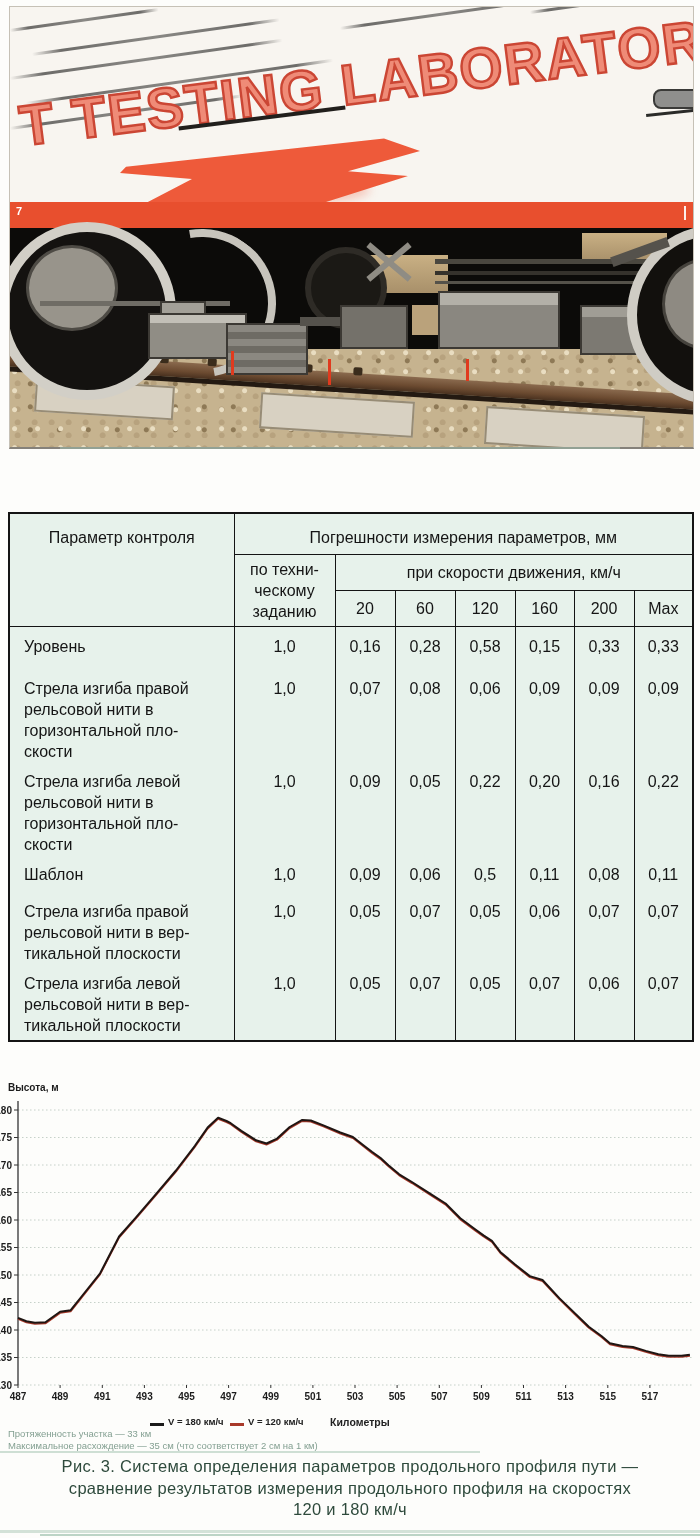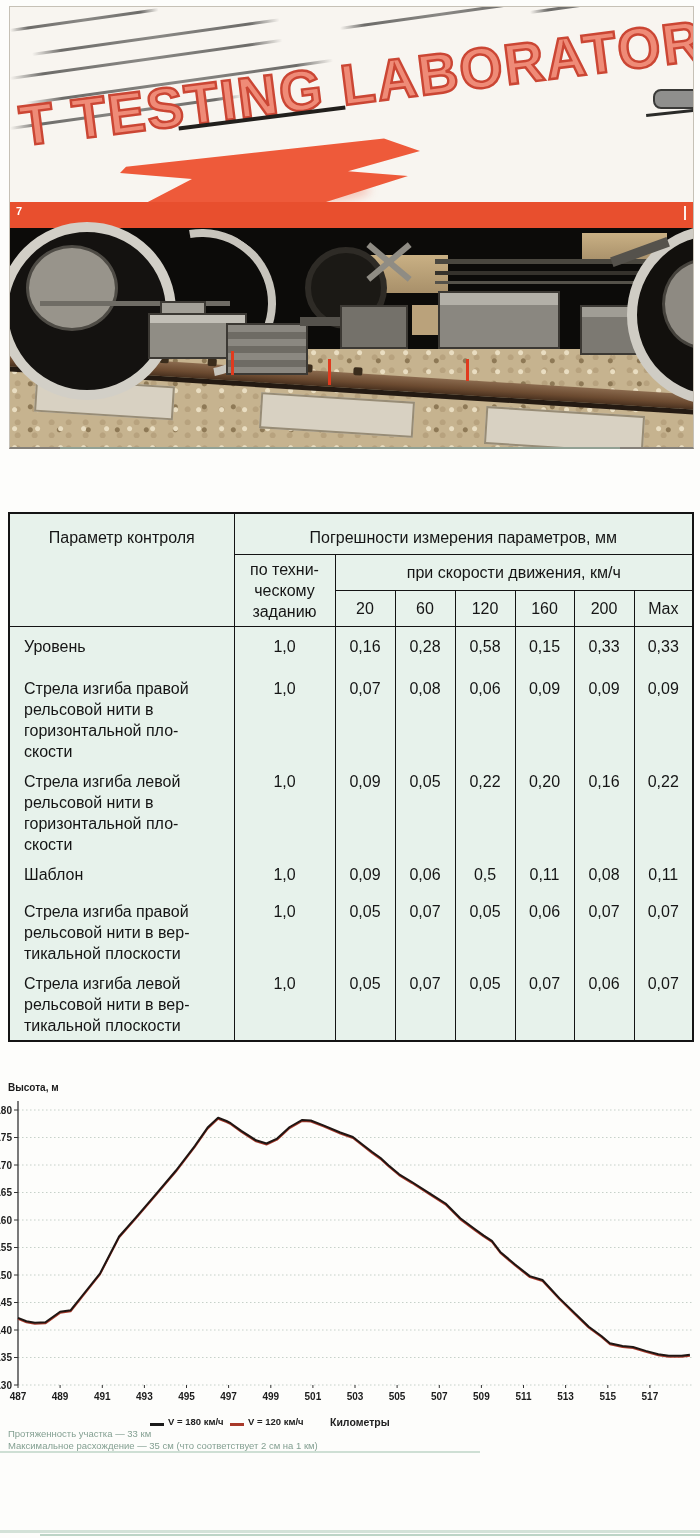--- a/index.html
+++ b/index.html
@@ -332,16 +332,19 @@
   <div class="legend-lab" style="left:168px;">V = 180 км/ч</div>
   <div class="legend-dash" style="left:230px;background:#a8392a;"></div>
   <div class="legend-lab" style="left:248px;">V = 120 км/ч</div>
   <div id="xlabel">Километры</div>
 
   <div class="footnote" style="top:1428px;">Протяженность участка — 33 км</div>
   <div class="footnote" style="top:1440px;">Максимальное расхождение — 35 см (что соответствует 2 см на 1 км)</div>
 
   <div class="scan-streak" style="left:0;top:1451px;width:480px;"></div>
 
+  <div id="fig3-caption" class="abs caption">Рис. 3. Система определения параметров продольного профиля пути —
+сравнение результатов измерения продольного профиля на скоростях
+120 и 180 км/ч</div>
 
   <div class="scan-streak" style="left:0;top:1530px;width:700px;height:3px;opacity:.45;"></div>
   <div class="scan-streak" style="left:40px;top:1534px;width:660px;background:#86b29a;opacity:.55;"></div>
 </div>
 
 </body></html>

